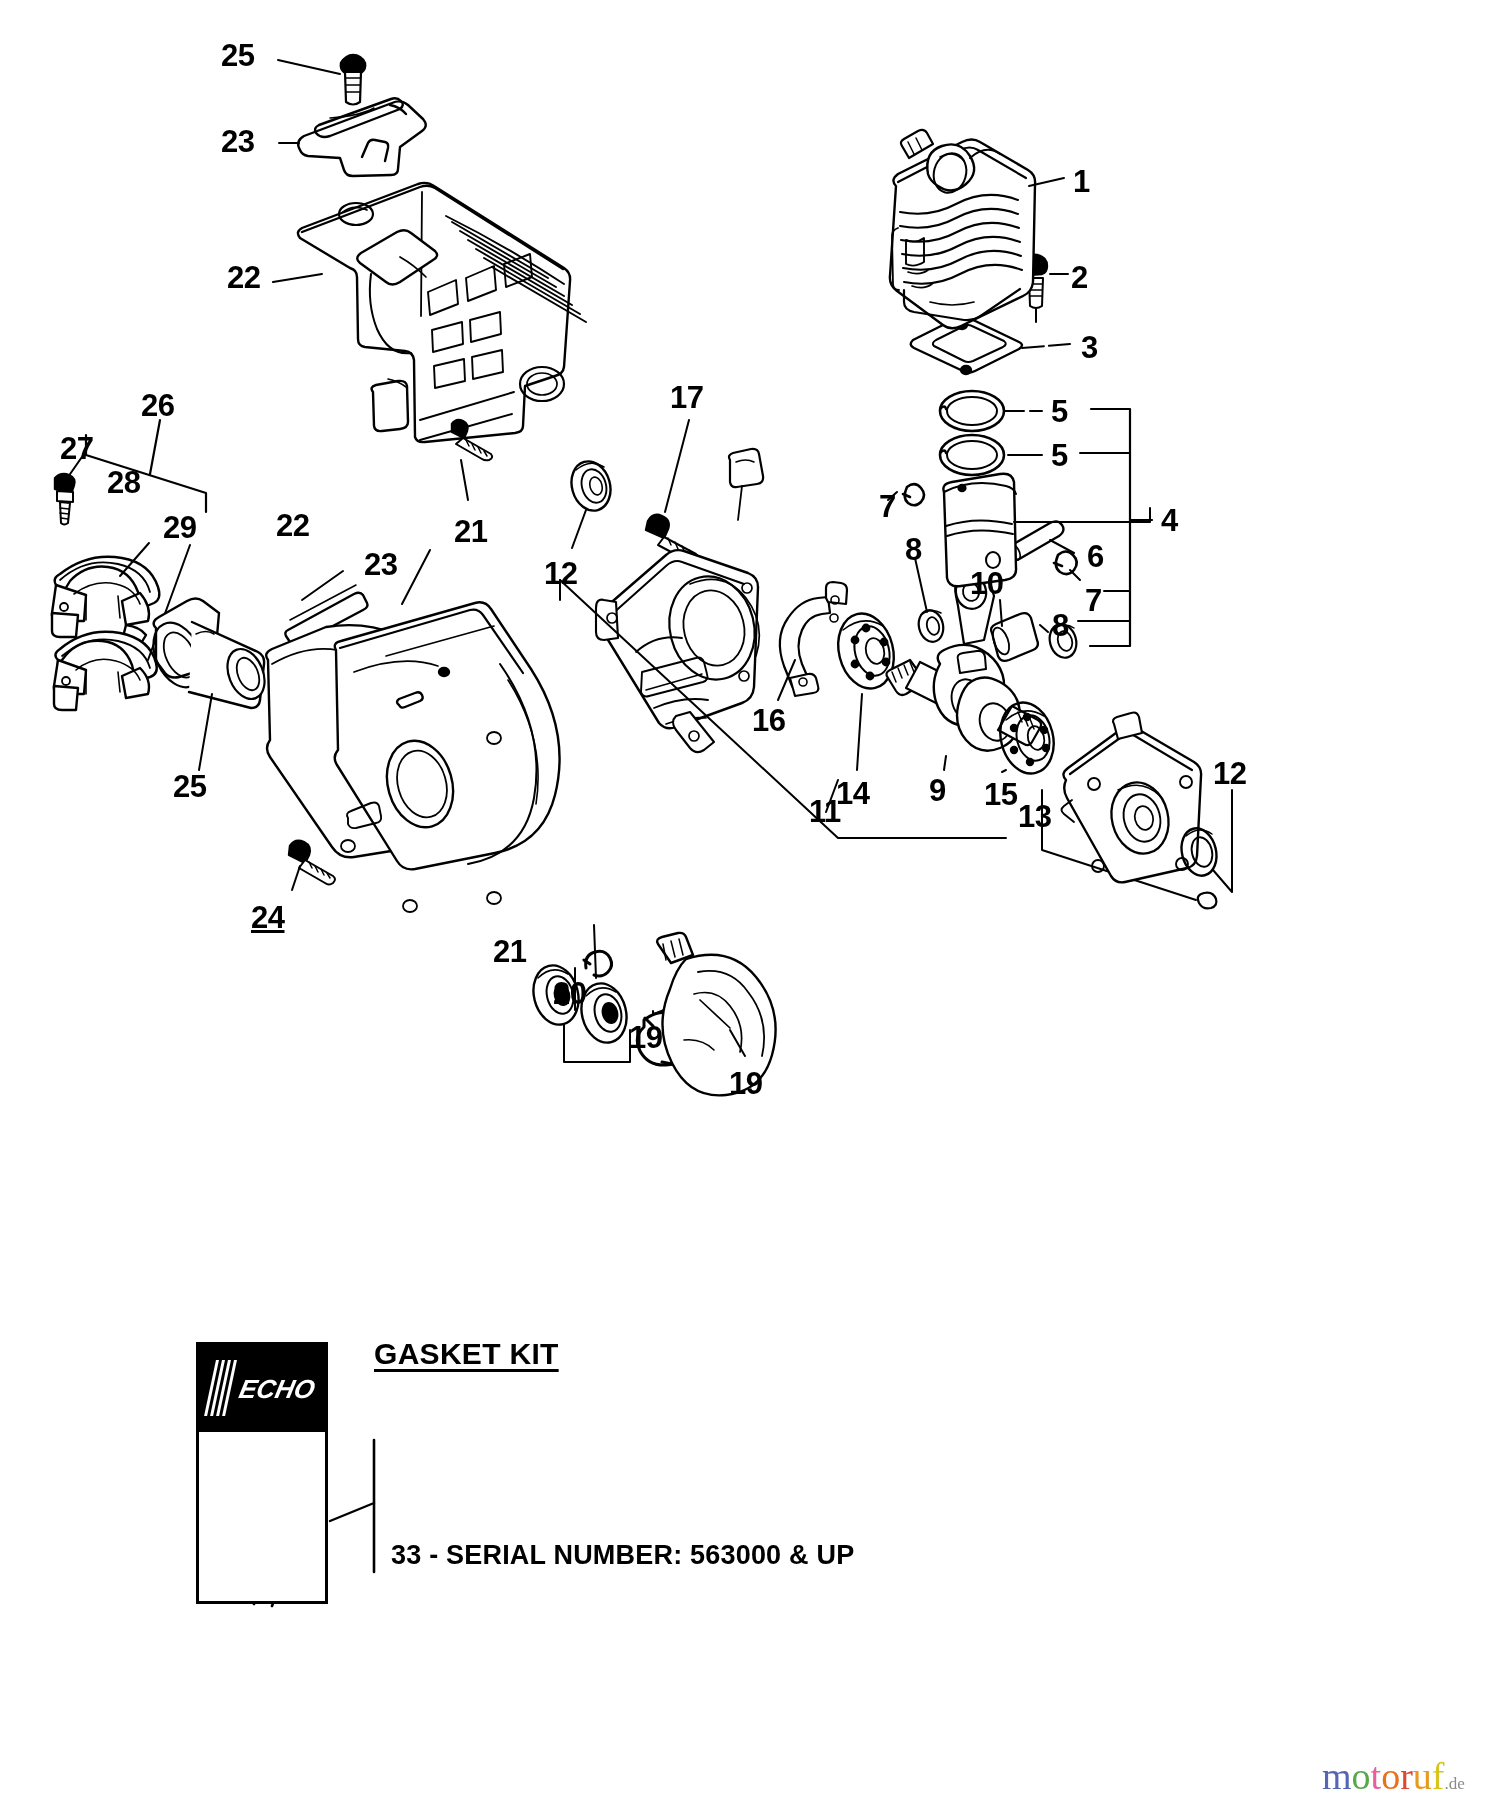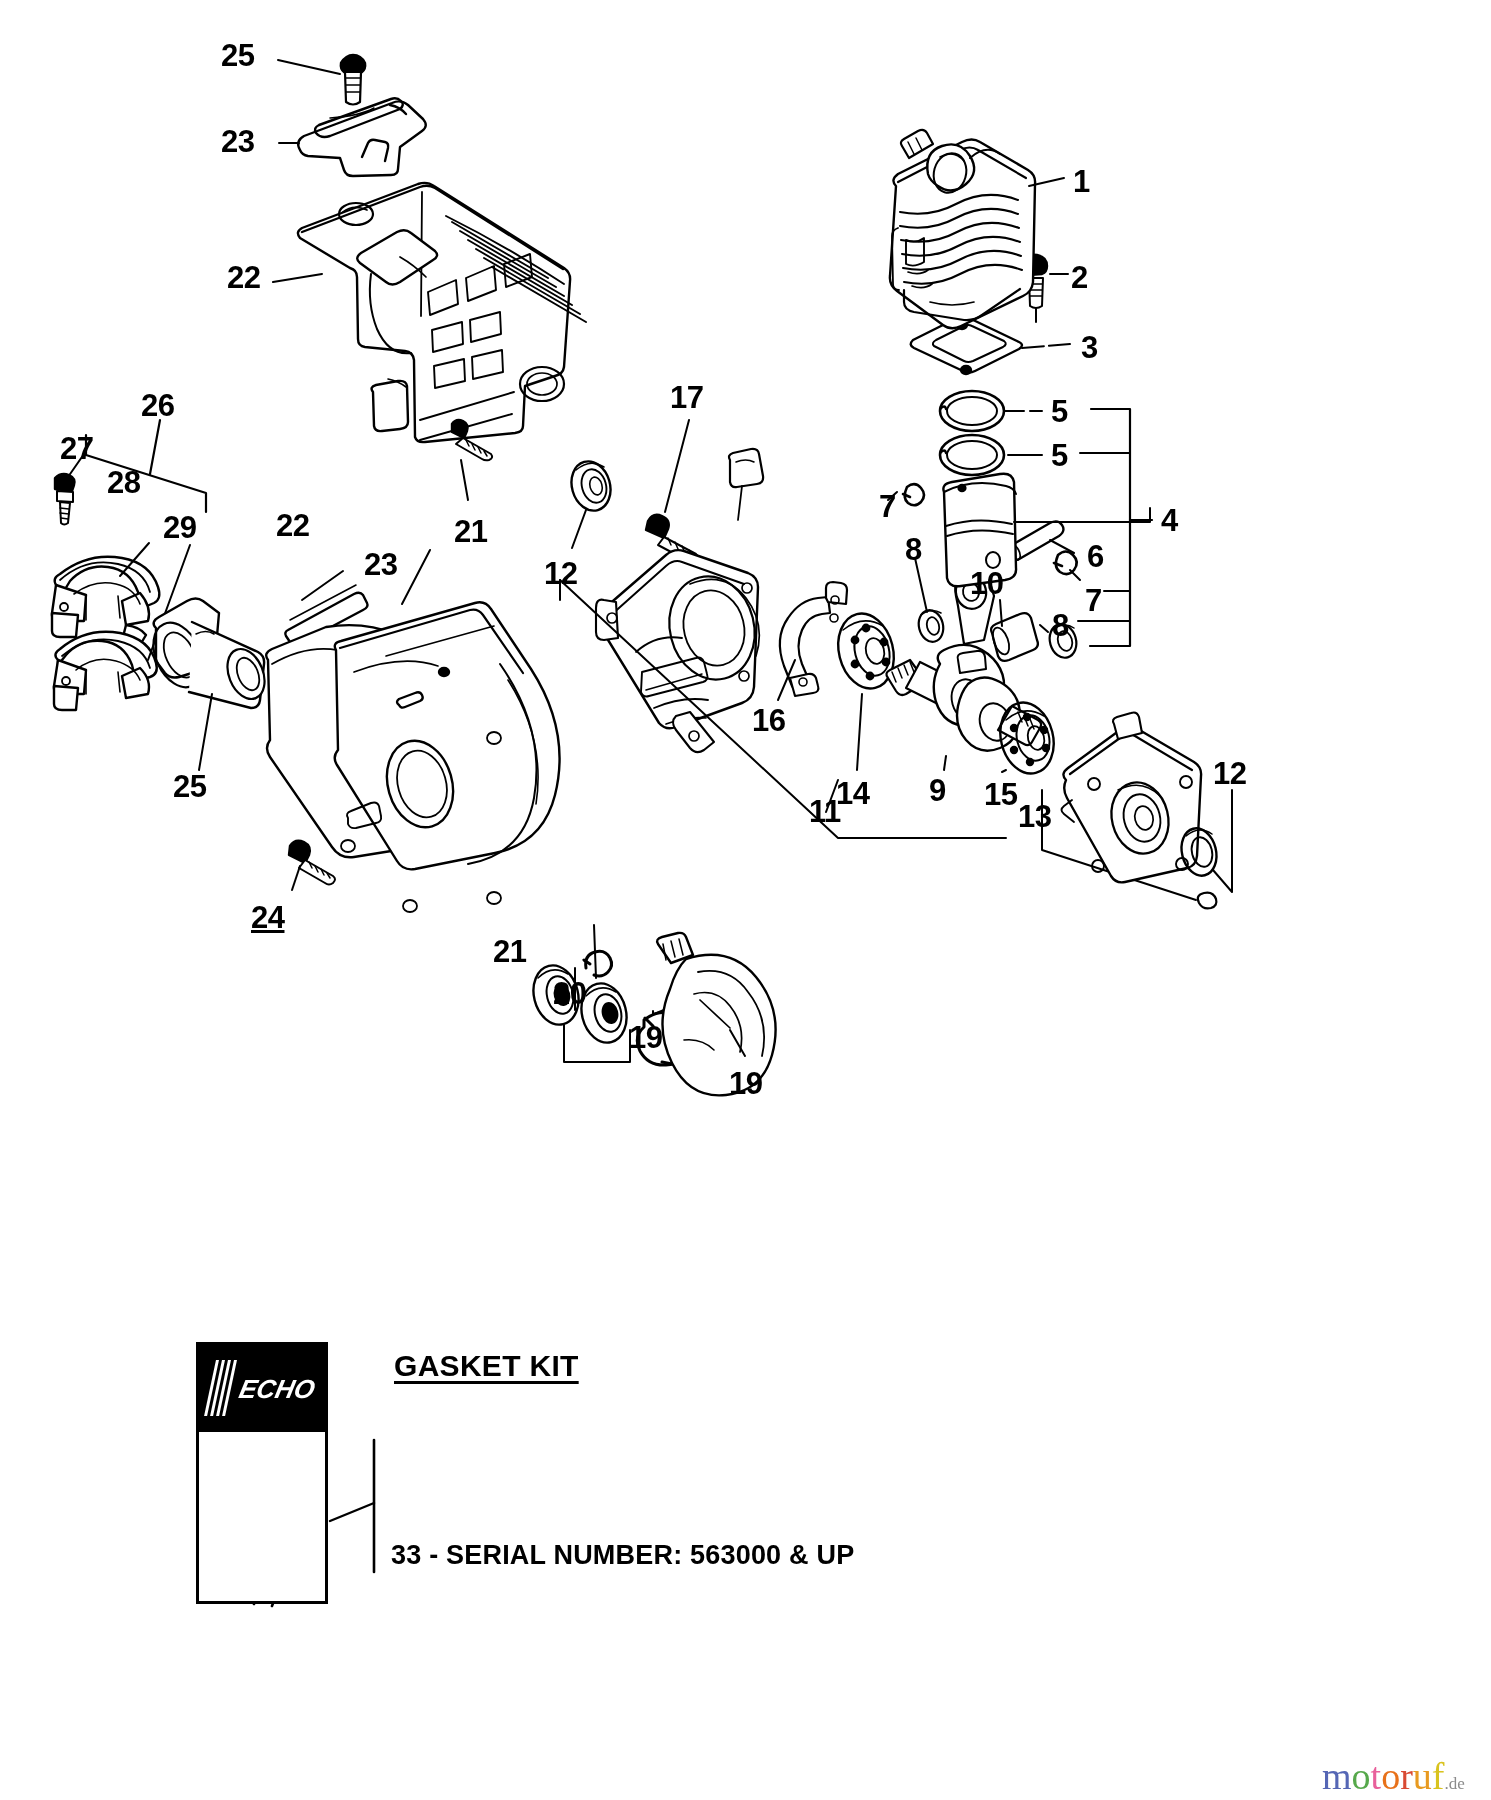--- a/index.html
+++ b/index.html
@@ -575,21 +575,21 @@
   <div class="logoBar"></div>
   <div class="echoBars">
     <i style="left:0;"></i>
         <i style="left:6px;"></i>
         <i style="left:12px;"></i>
         <i style="left:18px;"></i>
   </div>
   <div class="echoWord" style="left:62%;">ECHO</div>
 </div>
 
-<div class="kitTitle" style="left:394px;top:1337px;margin-top:12px;">GASKET KIT</div>
+<div class="kitTitle" style="left:374px;top:1337px;">GASKET KIT</div>
 
 
 <div class="kitLine" style="left:391px;top:1540px;">33 - SERIAL NUMBER: 563000 &amp; UP</div>
 
 <div class="wm" style="left:1322px;top:1749px;">
   <span style="color:#5566b5">m</span><span style="color:#56a84b">o</span><span style="color:#e8609b">t</span><span style="color:#e8711a">o</span><span style="color:#d94a34">r</span><span style="color:#e89a20">u</span><span style="color:#d9c31e">f</span><span class="wmde">.de</span>
 </div>
 
 </div>
 

